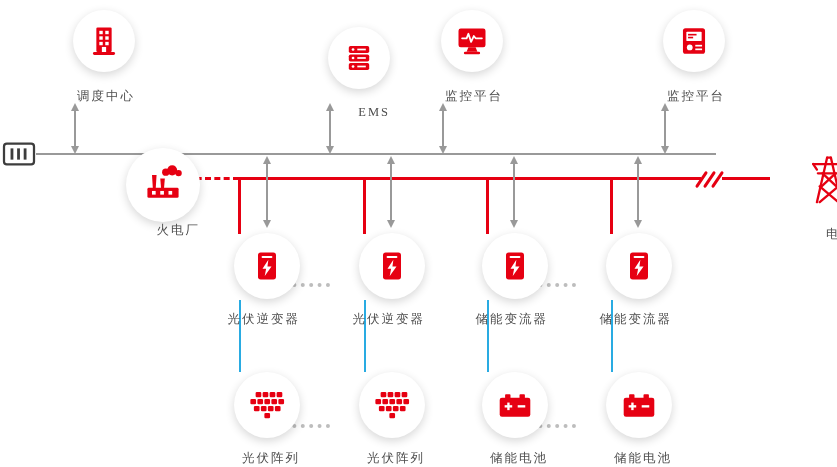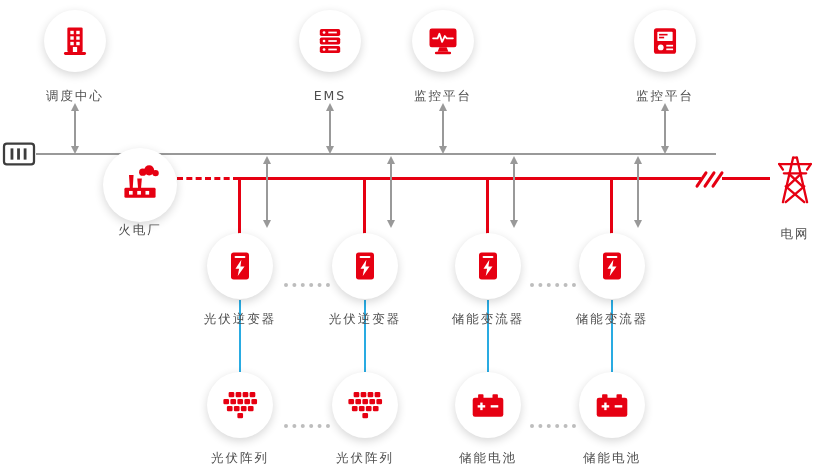--- a/index.html
+++ b/index.html
@@ -8,21 +8,21 @@
     --link-blue:#29abe2;
     --label-text:#4d4d4d;
     --device-dark:#3d3d3d;
     --dot-gray:#bdbdbd;
   }
   html,body{margin:0;padding:0;}
   body{
     width:837px;height:467px;position:relative;overflow:hidden;background:#ffffff;
     font-family:"DejaVu Sans","Liberation Sans",sans-serif;
   }
-  .node{position:absolute;width:120px;display:flex;flex-direction:column;align-items:center;z-index:2;}
+  .node{position:absolute;width:120px;display:flex;flex-direction:column;align-items:flex-end;z-index:2;font-family:Liberation Serif, serif;}
   .circle{background:#fff;border-radius:50%;box-shadow:0 3px 10px rgba(0,0,0,.16);
           display:flex;align-items:center;justify-content:center;}
   .c62{width:62px;height:62px;}
   .c74{width:74px;height:74px;}
   .c66{width:66px;height:66px;}
   .label{font-size:12.5px;color:var(--label-text);letter-spacing:2px;white-space:nowrap;}
   .gap8{} .gap12{margin-top:12px;} .gap16{margin-top:16px;} .gap20{margin-top:20px;}
   .icon-red{color:var(--primary-red);}
   .icon-dark{color:var(--device-dark);}
 
@@ -103,21 +103,21 @@
         <rect x="21.5" y="14.5" width="4" height="4" fill="#fff"></rect>
       <rect x="14.5" y="21" width="4" height="4" fill="#fff"></rect>
         <rect x="21.5" y="21" width="4" height="4" fill="#fff"></rect>
       <rect x="17.5" y="27" width="5" height="6" fill="#fff"></rect>
       <rect x="7" y="33" width="26" height="3.5" rx="1.7" fill="currentColor"></rect>
     </svg>
   </div>
   <div class="label gap16">调度中心</div>
 </div>
 
-<div class="node" style="left:270px;top:10px">
+<div class="node" style="left:270px;top:27px">
   <div class="circle c62">
     <svg class="icon-red" width="34" height="34" viewBox="0 0 40 40">
       <rect x="8" y="6" width="24" height="8" rx="2" fill="currentColor"></rect>
       <rect x="8" y="16" width="24" height="8" rx="2" fill="currentColor"></rect>
       <rect x="8" y="26" width="24" height="8" rx="2" fill="currentColor"></rect>
       <circle cx="13" cy="10" r="1.6" fill="#fff"></circle>
         <circle cx="13" cy="20" r="1.6" fill="#fff"></circle>
         <circle cx="13" cy="30" r="1.6" fill="#fff"></circle>
       <rect x="18" y="9" width="10" height="2" fill="#fff"></rect>
       <rect x="18" y="19" width="10" height="2" fill="#fff"></rect>

